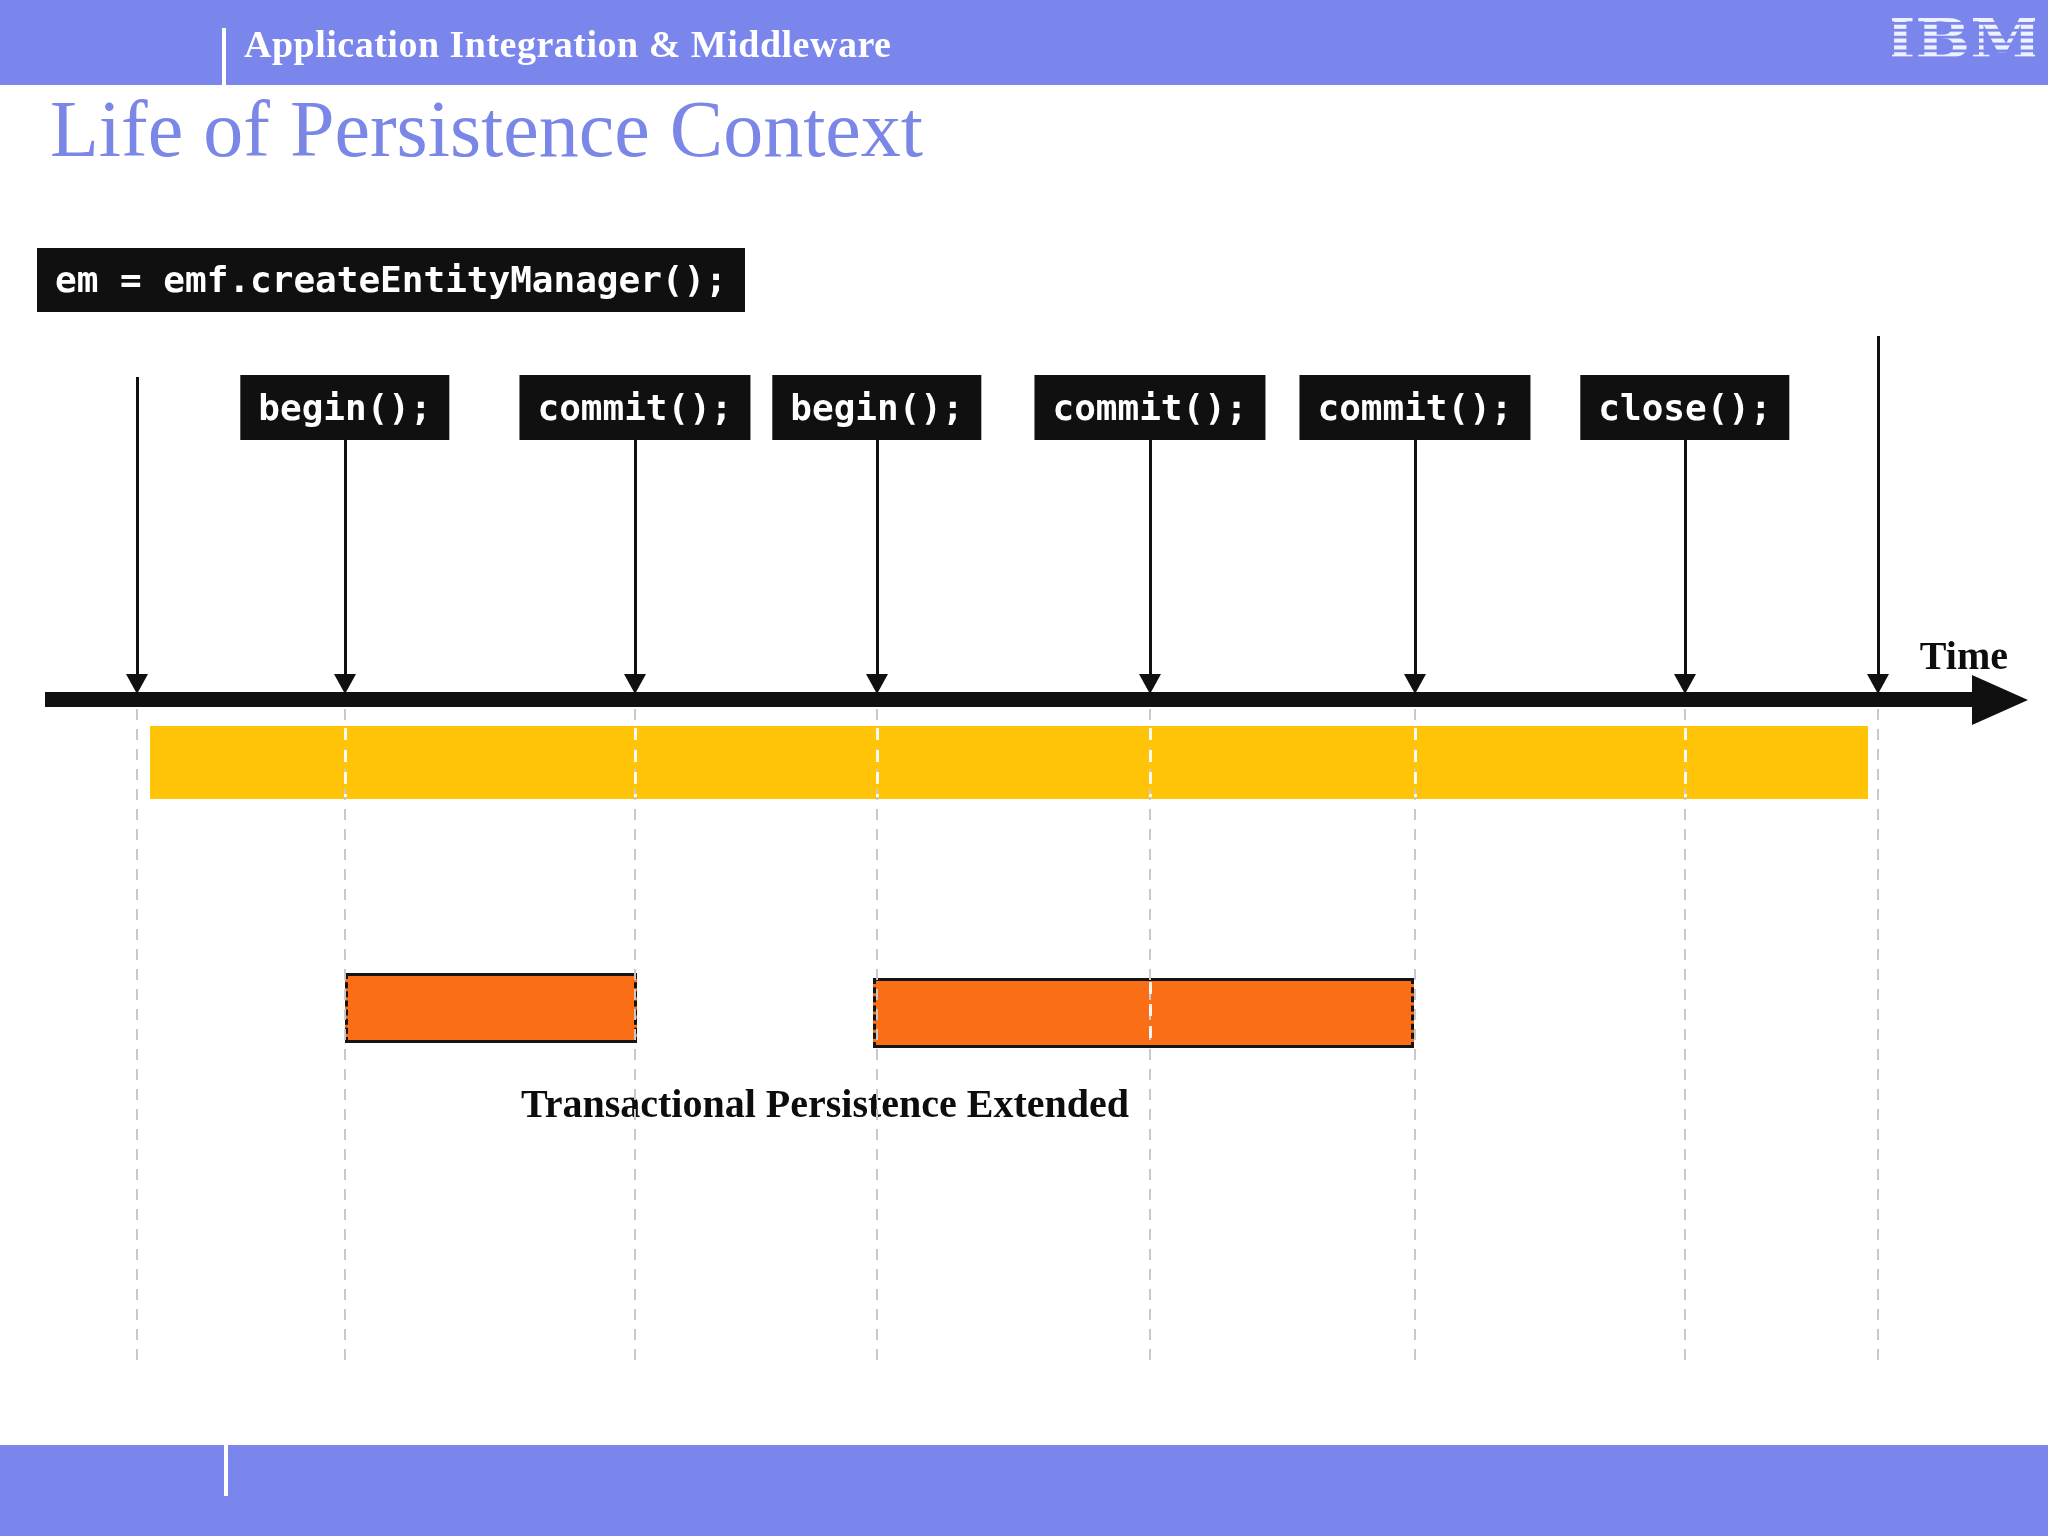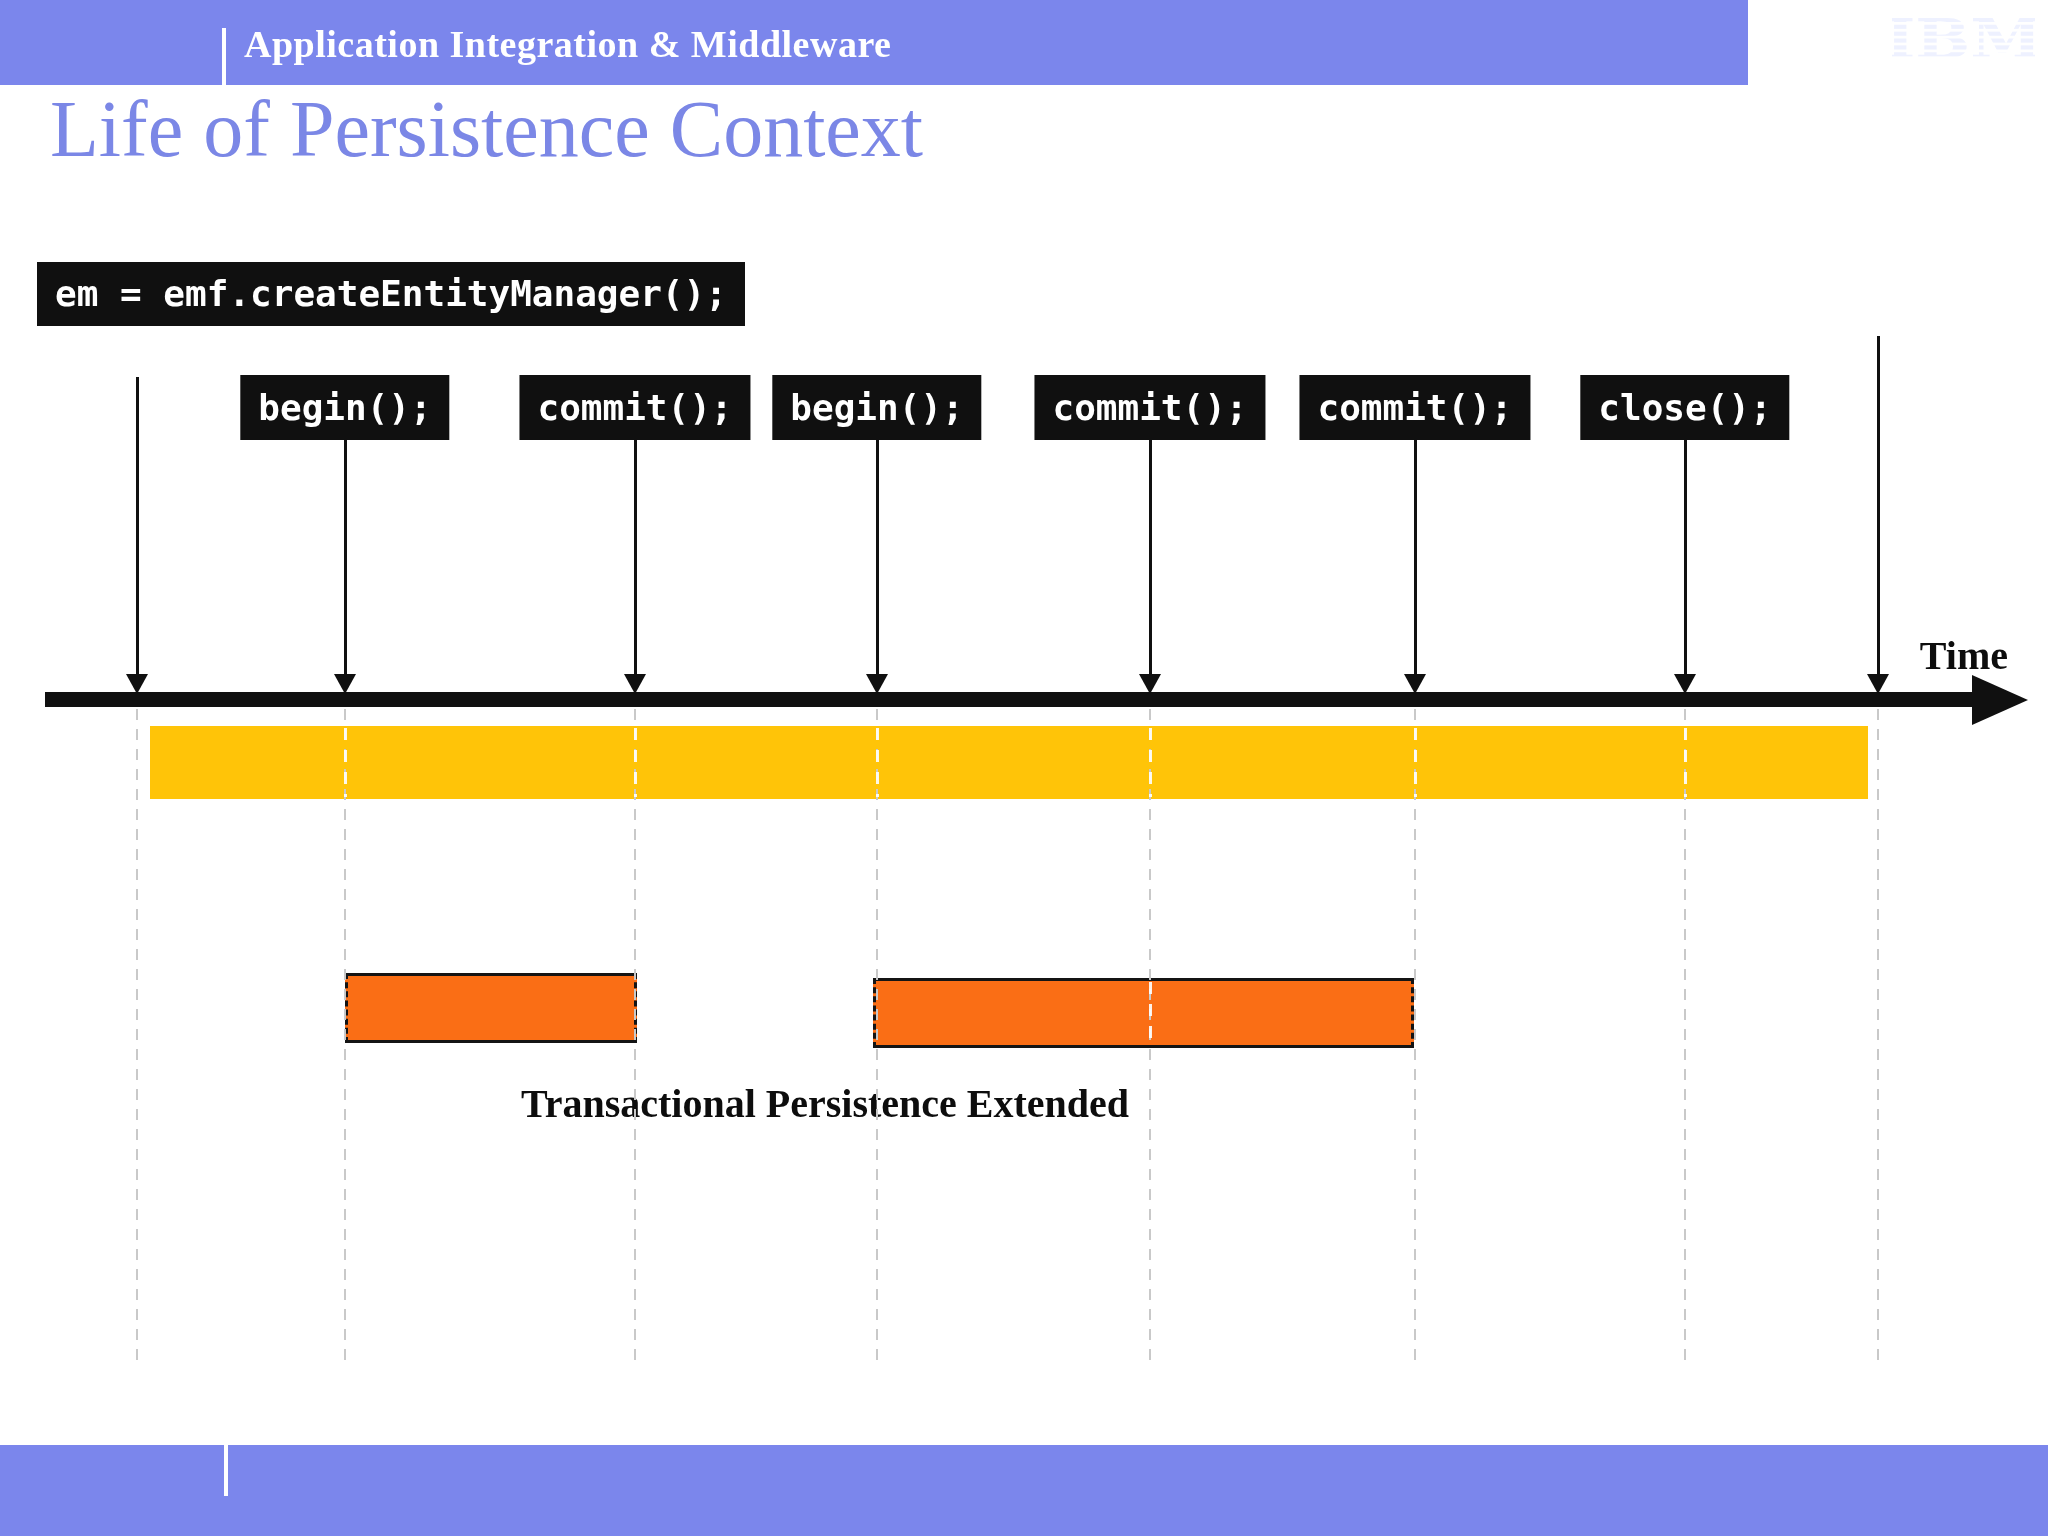--- a/index.html
+++ b/index.html
@@ -1,21 +1,21 @@
 <!DOCTYPE html>
 <html style="--blue: #7b86ec; --title-blue: #7b87e6; --yellow: #ffc408; --orange: #fa6e15; --ink: #101010;"><head>
 <meta charset="utf-8">
 <title>Life of Persistence Context</title>
 <style>
   html,body{margin:0;padding:0;background:#ffffff;}
   .slide{position:relative;width:2048px;height:1536px;background:#ffffff;overflow:hidden;
          font-family:"Liberation Serif","DejaVu Serif",serif;}
 
   
-  .topbar{position:absolute;left:0;top:0;width:1748px;height:85px;background:var(--blue,#7b86ec);}
+  .topbar{position:absolute;left:0;top:0;width:2048px;height:85px;background:var(--blue,#7b86ec);}
   .topbar-line{position:absolute;left:222px;top:28px;width:4px;height:57px;background:#ffffff;}
   .topbar-title{position:absolute;left:244px;top:22px;font-size:38px;font-weight:bold;color:#ffffff;
                 white-space:nowrap;letter-spacing:.5px;}
   .ibm-logo{position:absolute;left:1892px;top:11px;width:143px;height:55px;}
 
   .slide-title{position:absolute;left:50px;top:84px;margin:0;font-size:80px;font-weight:normal;
                color:var(--title-blue,#7b87e6);white-space:nowrap;}
 
   
   .diagram{position:absolute;left:0;top:0;width:2048px;height:1445px;}
@@ -86,21 +86,21 @@
     <div class="axis"></div>
     <div class="axis-head"></div>
     <div class="time-label">Time</div>
 
     <div class="bar-extended" id="bar-extended" style="left: 150px; width: 1718px;"></div>
 
     <div class="bar-txn" style="top: 973px; left: 345px; width: 292px;"></div>
     <div class="bar-txn" style="top: 978px; left: 873px; width: 541px;"></div>
     <div class="ctx-label" id="label-transactional" style="top: 1080px; left: 325px;">Transactional Persistence Extended</div>
 
-    <div class="code-box tier-top" style="top: 262px; left: 37px;">em = emf.createEntityManager();</div>
+    <div class="code-box tier-top" style="top: 248px; left: 37px;">em = emf.createEntityManager();</div>
     <div class="code-box tier-mid centered" style="top: 375px; left: 345px;">begin();</div>
     <div class="code-box tier-mid centered" style="top: 375px; left: 635px;">commit();</div>
     <div class="code-box tier-mid centered" style="top: 375px; left: 877px;">begin();</div>
     <div class="code-box tier-mid centered" style="top: 375px; left: 1150px;">commit();</div>
     <div class="code-box tier-mid centered" style="top: 375px; left: 1415px;">commit();</div>
     <div class="code-box tier-mid centered" style="top: 375px; left: 1685px;">close();</div>
   <div class="arrow-line" style="left: 135.5px; top: 377px; height: 299px;"></div>
       <div class="arrow-head" style="left: 126px; top: 674px;"></div>
       <div class="guide" style="left: 136px;"></div>
       <div class="arrow-line" style="left: 343.5px; top: 440px; height: 236px;"></div>

